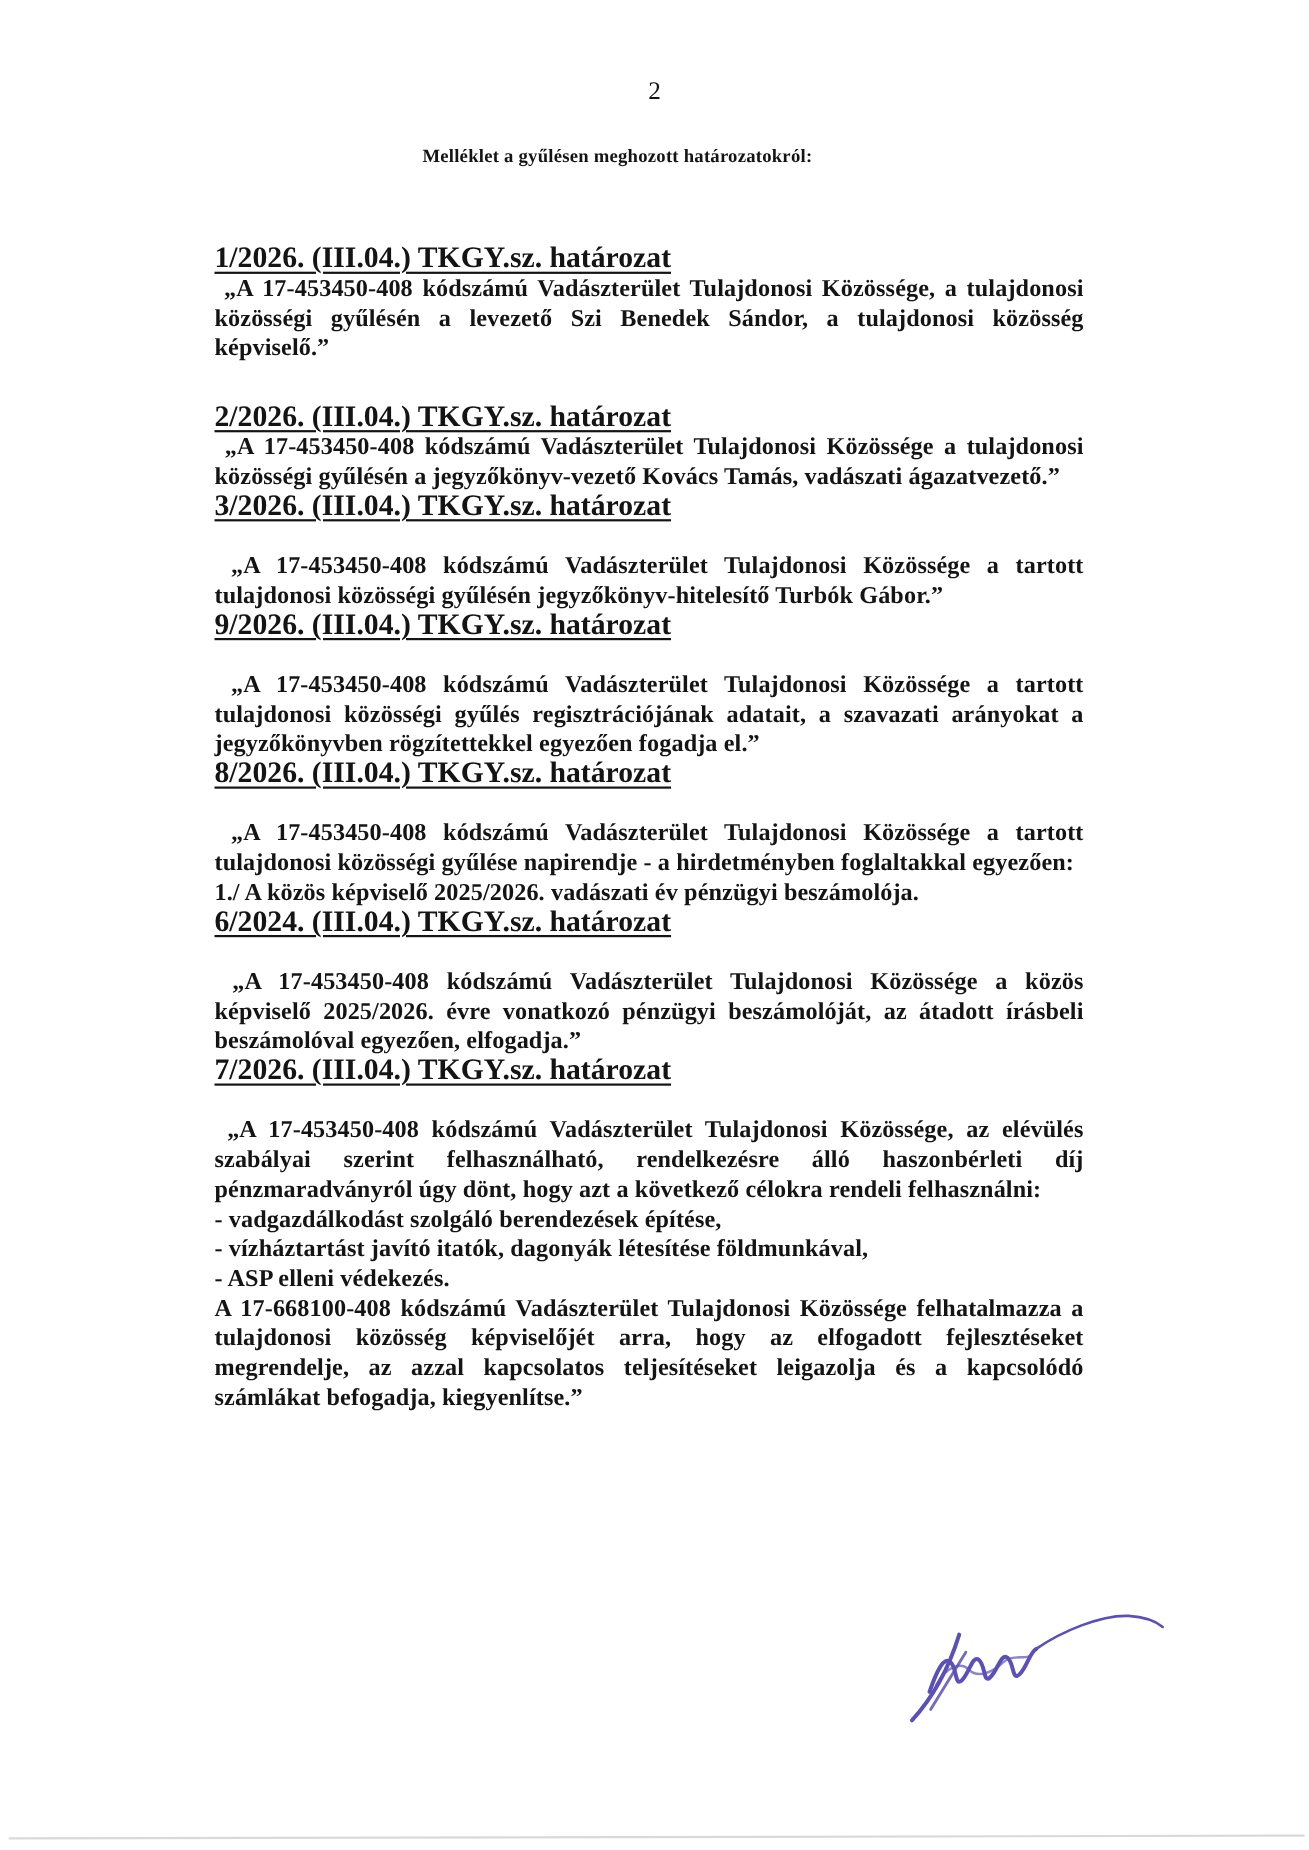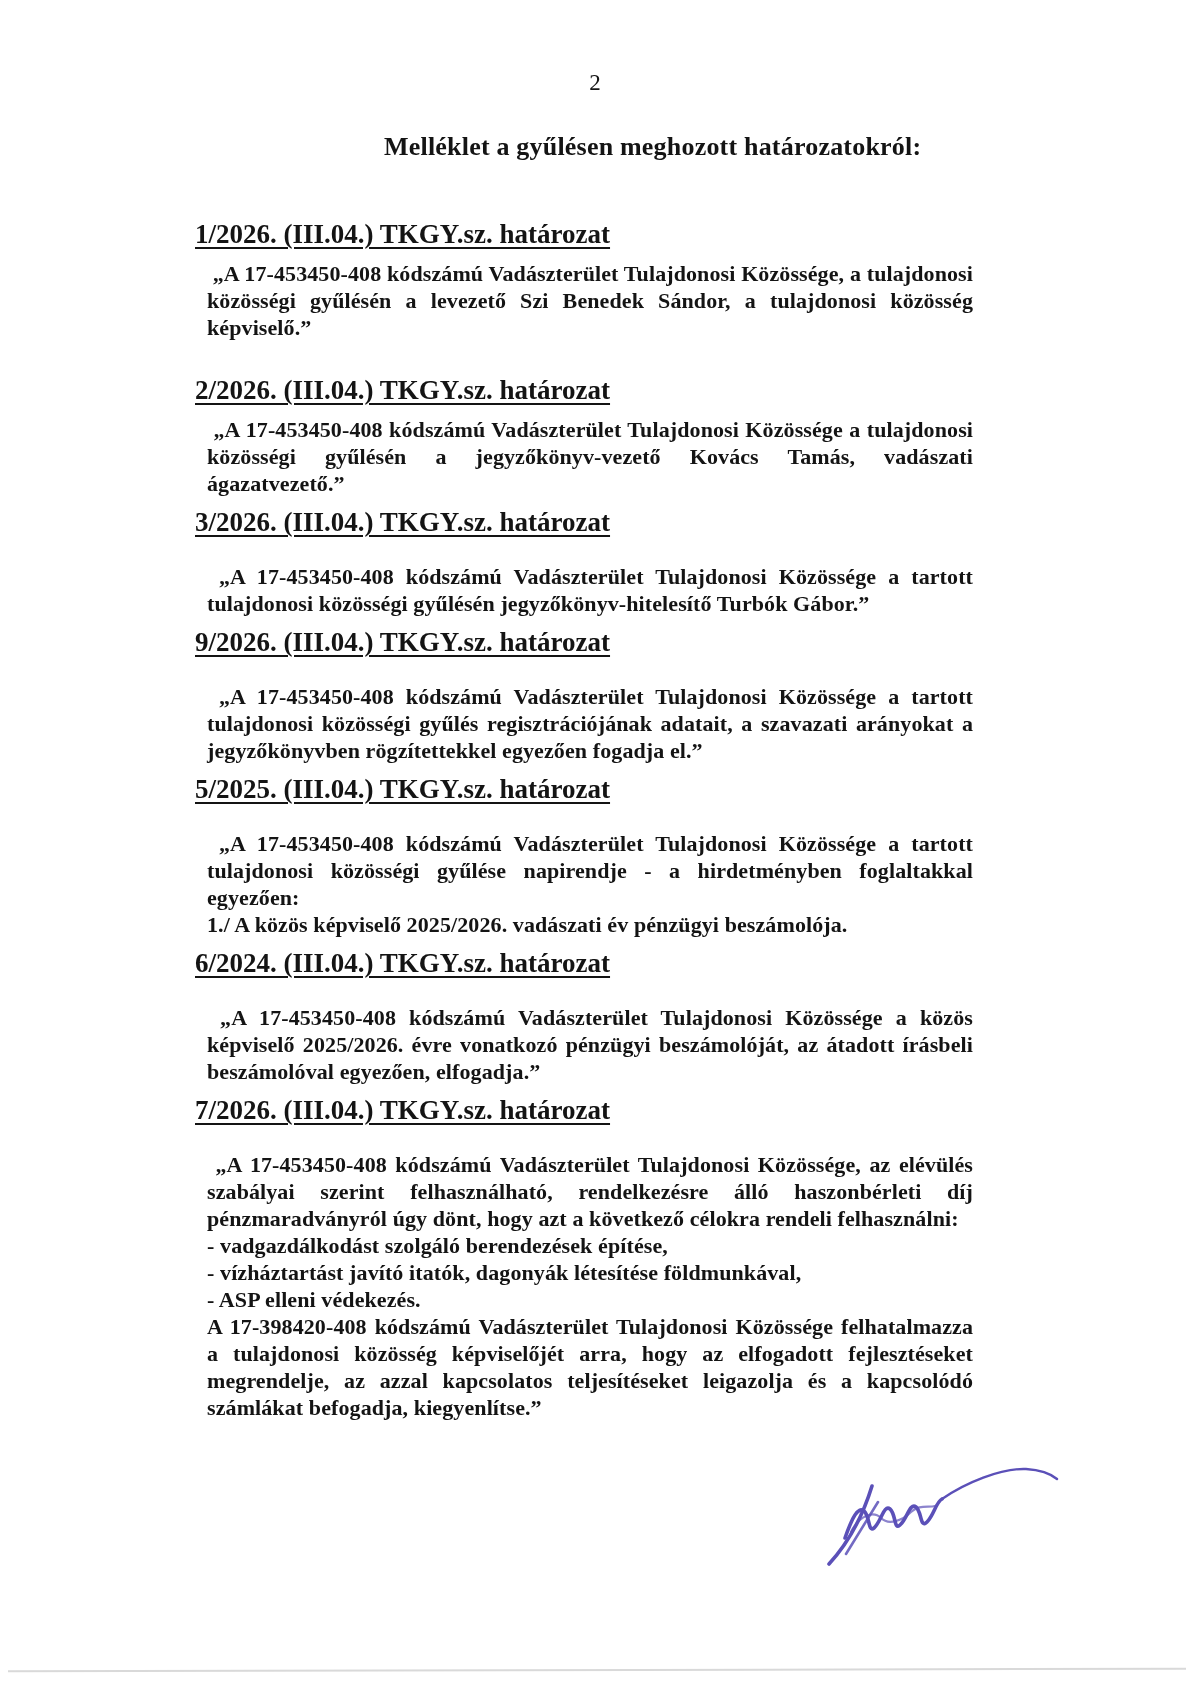--- a/index.html
+++ b/index.html
@@ -22,21 +22,21 @@
   .page-number {
     position: absolute;
     top: 70px; left: 0; width: 100%;
     text-align: center;
     font-size: 23px;
     font-weight: 400;
   }
   .doc-title {
     position: absolute;
     top: 132px; left: 384px;
-    font-size: 26px;
+    font-size: 17px;
     font-weight: 700;
     letter-spacing: 0.2px;
     white-space: nowrap;
     text-align: center;
   }
   .content {
     position: absolute;
     top: 221px; left: 195px;
     width: 790px;
     font-size: 22px;
@@ -48,21 +48,21 @@
   .resolution + .resolution { margin-top: 0; }
   .resolution:nth-child(2) { margin-top: 36px; }
   .res-heading {
     margin: 0;
     font-size: 27px;
     font-weight: 700;
     text-decoration: underline;
     text-decoration-thickness: 2px;
     text-underline-offset: 4px;
   }
-  .res-body { margin: 12px; }
+  .res-body { margin: 0; }
   .resolution.gap .res-body { margin-top: 27px; }
   .res-body p {
     margin: 0;
     text-align: justify;
     letter-spacing: 0.1px;
   }
   .signature {
     position: absolute;
     left: 815px; top: 1456px;
     width: 250px; height: 115px;
@@ -113,42 +113,42 @@
   </section>
 
   <section class="resolution gap">
     <h2 class="res-heading">9/2026. (III.04.) TKGY.sz. határozat</h2>
     <div class="res-body">
           <p>&nbsp;„A 17-453450-408 kódszámú Vadászterület Tulajdonosi Közössége a tartott tulajdonosi közösségi gyűlés regisztrációjának adatait, a szavazati arányokat a jegyzőkönyvben rögzítettekkel egyezően fogadja el.”</p>
         </div>
   </section>
 
   <section class="resolution gap">
-    <h2 class="res-heading">5/2025. (III.04.) TKGY.sz. határozat</h2>
+    <h2 class="res-heading">8/2026. (III.04.) TKGY.sz. határozat</h2>
     <div class="res-body">
           <p>&nbsp;„A 17-453450-408 kódszámú Vadászterület Tulajdonosi Közössége a tartott tulajdonosi közösségi gyűlése napirendje - a hirdetményben foglaltakkal egyezően:</p>
           <p>1./ A közös képviselő 2025/2026. vadászati év pénzügyi beszámolója.</p>
         </div>
   </section>
 
   <section class="resolution gap">
     <h2 class="res-heading">6/2024. (III.04.) TKGY.sz. határozat</h2>
     <div class="res-body">
           <p>&nbsp;„A 17-453450-408 kódszámú Vadászterület Tulajdonosi Közössége a közös képviselő 2025/2026. évre vonatkozó pénzügyi beszámolóját, az átadott írásbeli beszámolóval egyezően, elfogadja.”</p>
         </div>
   </section>
 
   <section class="resolution gap">
     <h2 class="res-heading">7/2026. (III.04.) TKGY.sz. határozat</h2>
     <div class="res-body">
           <p>&nbsp;„A 17-453450-408 kódszámú Vadászterület Tulajdonosi Közössége, az elévülés szabályai szerint felhasználható, rendelkezésre álló haszonbérleti díj pénzmaradványról úgy dönt, hogy azt a következő célokra rendeli felhasználni:</p>
           <p>- vadgazdálkodást szolgáló berendezések építése,</p>
           <p>- vízháztartást javító itatók, dagonyák létesítése földmunkával,</p>
           <p>- ASP elleni védekezés.</p>
-          <p>A 17-398420-408 kódszámú Vadászterület Tulajdonosi Közössége felhatalmazza a tulajdonosi közösség képviselőjét arra, hogy az elfogadott fejlesztéseket megrendelje, az azzal kapcsolatos teljesítéseket leigazolja és a kapcsolódó számlákat befogadja, kiegyenlítse.”</p>
+          <p>A 17-668100-408 kódszámú Vadászterület Tulajdonosi Közössége felhatalmazza a tulajdonosi közösség képviselőjét arra, hogy az elfogadott fejlesztéseket megrendelje, az azzal kapcsolatos teljesítéseket leigazolja és a kapcsolódó számlákat befogadja, kiegyenlítse.”</p>
         </div>
   </section>
 </div>
 
   <svg class="signature" viewBox="0 0 250 115" aria-hidden="true">
 
     <path d="M 57 30 C 49 56, 36 84, 14 108" stroke-width="3.6"></path>
     <path d="M 63 46 C 53 62, 42 80, 31 98" stroke-width="2.6" opacity="0.85"></path>
 
     <path d="M 30 82 C 37 62, 43 50, 49 55

